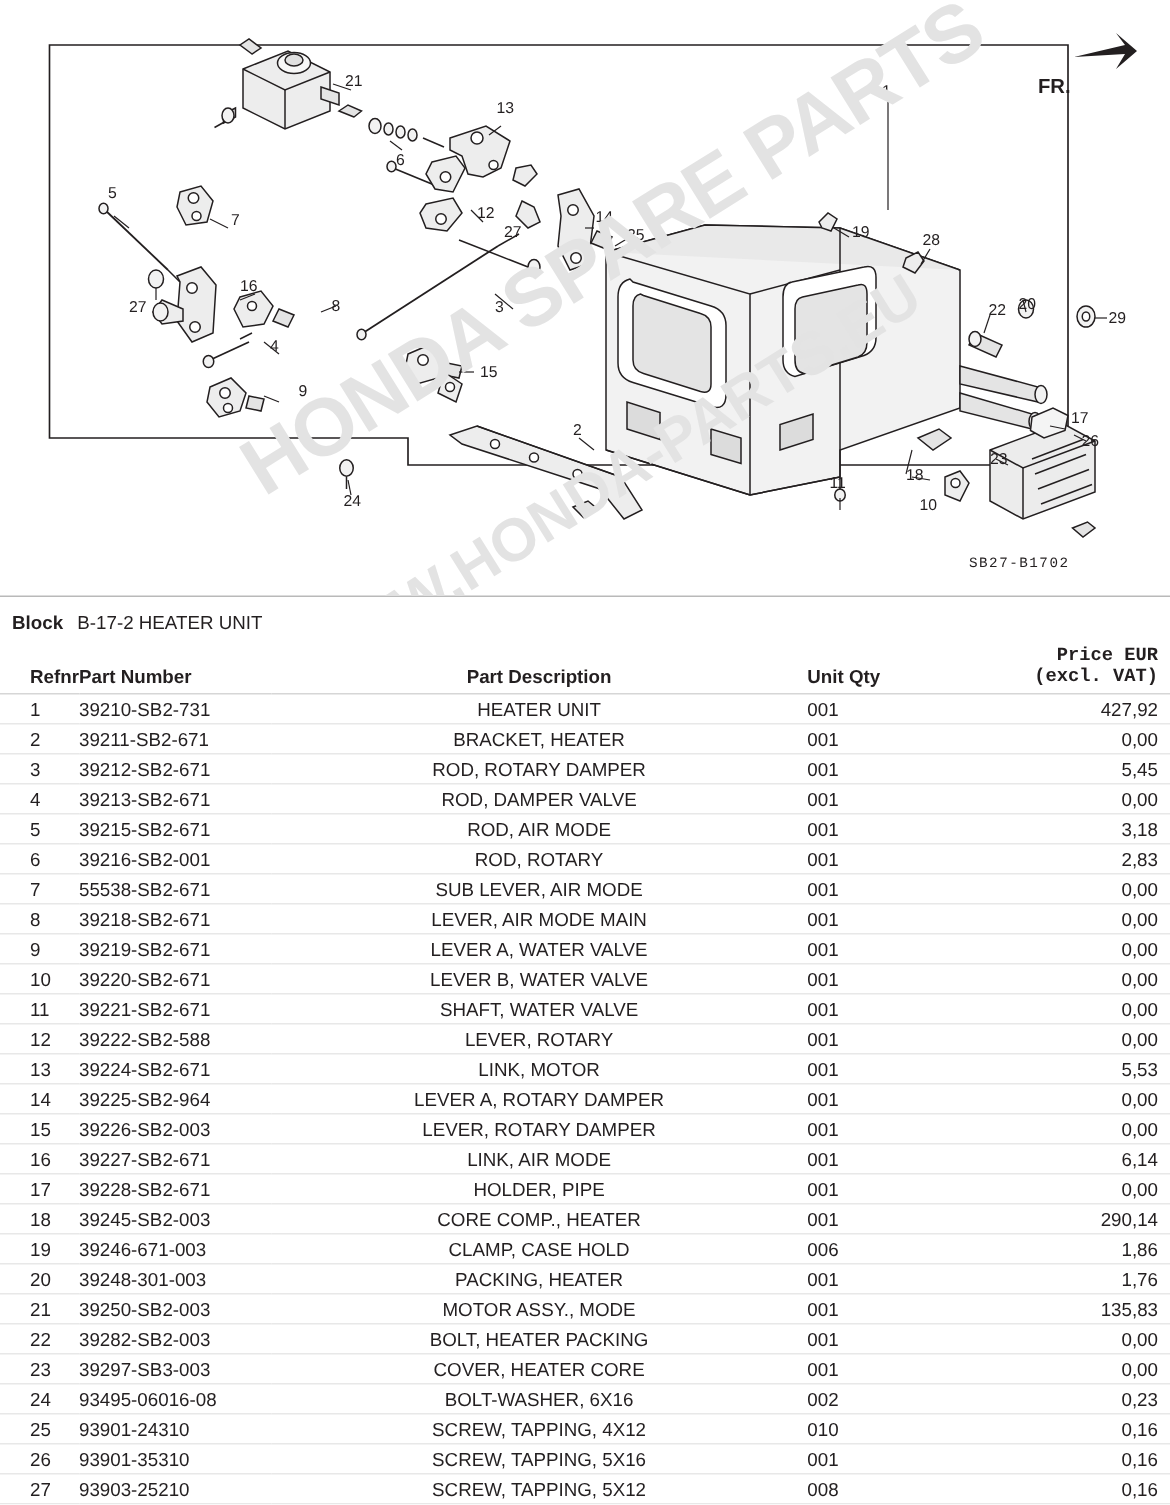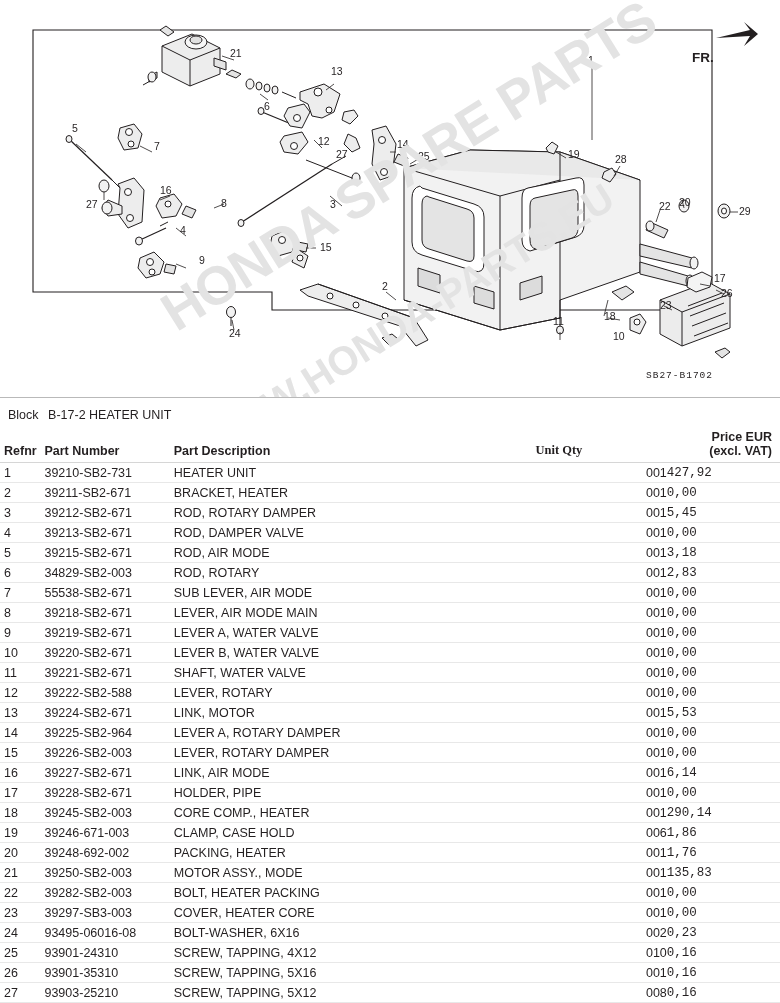--- a/index.html
+++ b/index.html
@@ -41,21 +41,21 @@
     transform-origin: left top;
   }
   #wm1 { left: 150px; top: 290px; font-size: 54px; transform: rotate(-32deg); letter-spacing: -1px; }
   #wm2 { left: 190px; top: 430px; font-size: 40px; transform: rotate(-32deg); letter-spacing: 0px; }
 
   
   #block-bar {
     padding: 10px 8px 6px 8px;
     font-size: 12.5px;
   }
-  #block-bar .blk-label { font-weight: normal; }
+  #block-bar .blk-label { font-weight: bold; }
   #block-bar .blk-title { margin-left: 6px; }
 
   
   table {
     width: 780px;
     border-collapse: collapse;
     font-size: 12.5px;
   }
   thead th {
     font-weight: bold;
@@ -65,28 +65,28 @@
     border-bottom: 1px solid #d6d6d6;
     white-space: nowrap;
   }
   thead th.price-col { text-align: right; }
   tbody td {
     padding: 2.5px 0;
     border-bottom: 1px solid #e8e8e8;
     white-space: nowrap;
     vertical-align: top;
   }
-  tbody td.num { text-align: left; font-family: Liberation Mono, monospace; }
-  td.c-refnr, th.c-refnr { width: 44px; padding-left: 4px; }
+  tbody td.num { text-align: right; }
+  td.c-refnr, th.c-refnr { width: 44px; padding-left: 20px; }
   td.c-part,  th.c-part  { width: 128px; }
-  td.c-desc,  th.c-desc  { width: 358px; }
-  td.c-qty,   th.c-qty   { width: 130px; text-align: right; }
+  td.c-desc,  th.c-desc  { width: 358px; text-align: center; }
+  td.c-qty,   th.c-qty   { width: 130px; text-align: left; }
   td.c-price, th.c-price { width: 112px; text-align: right; padding-right: 8px; }
-  th.c-qty { text-align: left; font-family: Liberation Serif, serif; }
-  .price-head-top { display:block; }
+  th.c-qty { text-align: left; }
+  .price-head-top { display:block;font-family:Liberation Mono, monospace; }
 </style>
 </head>
 <body>
 
 <div id="diagram-area">
 
   <svg id="diagram-svg" width="780" height="398" viewBox="0 0 780 398">
     <g fill="none" stroke="#231f20" stroke-width="1">
 
       <path d="M33 30 L712 30 L712 128 L712 310 L272 310 L272 292 L33 292 Z" stroke="#231f20" stroke-width="1.1" fill="none"></path>
@@ -353,21 +353,21 @@
       </tr>
       <tr>
         <td class="c-refnr">5</td>
         <td class="c-part">39215-SB2-671</td>
         <td class="c-desc">ROD, AIR MODE</td>
         <td class="c-qty">001</td>
         <td class="c-price num">3,18</td>
       </tr>
       <tr>
         <td class="c-refnr">6</td>
-        <td class="c-part">34829-SB2-003</td>
+        <td class="c-part">39216-SB2-001</td>
         <td class="c-desc">ROD, ROTARY</td>
         <td class="c-qty">001</td>
         <td class="c-price num">2,83</td>
       </tr>
       <tr>
         <td class="c-refnr">7</td>
         <td class="c-part">55538-SB2-671</td>
         <td class="c-desc">SUB LEVER, AIR MODE</td>
         <td class="c-qty">001</td>
         <td class="c-price num">0,00</td>
@@ -451,21 +451,21 @@
       </tr>
       <tr>
         <td class="c-refnr">19</td>
         <td class="c-part">39246-671-003</td>
         <td class="c-desc">CLAMP, CASE HOLD</td>
         <td class="c-qty">006</td>
         <td class="c-price num">1,86</td>
       </tr>
       <tr>
         <td class="c-refnr">20</td>
-        <td class="c-part">39248-692-002</td>
+        <td class="c-part">39248-301-003</td>
         <td class="c-desc">PACKING, HEATER</td>
         <td class="c-qty">001</td>
         <td class="c-price num">1,76</td>
       </tr>
       <tr>
         <td class="c-refnr">21</td>
         <td class="c-part">39250-SB2-003</td>
         <td class="c-desc">MOTOR ASSY., MODE</td>
         <td class="c-qty">001</td>
         <td class="c-price num">135,83</td>

